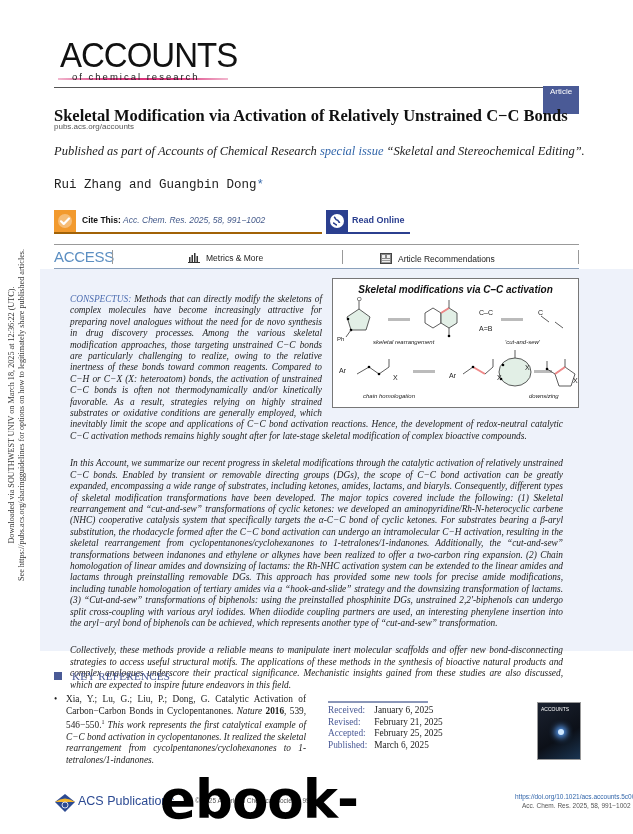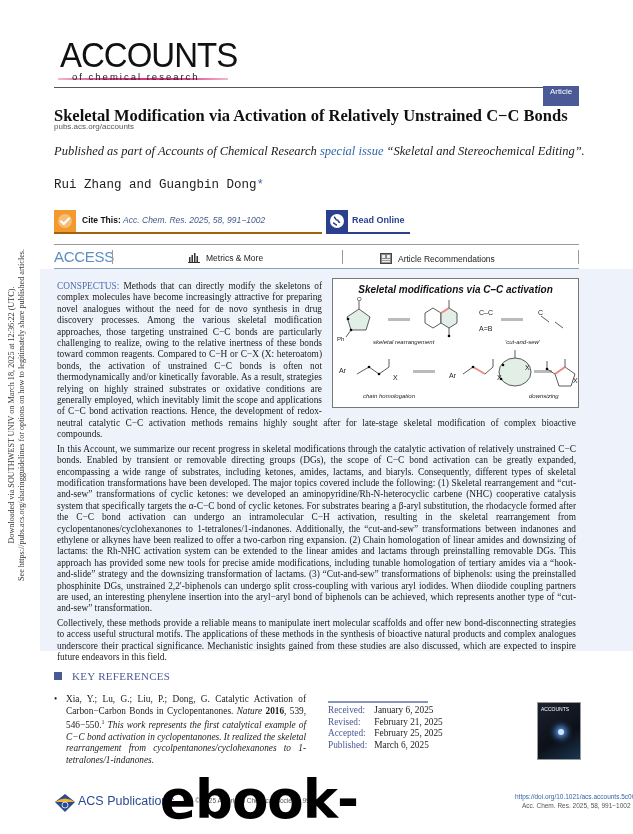--- a/index.html
+++ b/index.html
@@ -8,21 +8,21 @@
   
   .side{position:absolute;left:2px;top:210px;width:30px;height:410px;}
   .side-inner{position:absolute;left:50%;top:50%;transform:translate(-50%,-50%) rotate(-90deg);white-space:nowrap;font-size:8.2px;line-height:10px;color:#333;text-align:center;}
   
   .logo-main{left:60px;top:36px;font-family:"Liberation Sans",sans-serif;font-size:33px;letter-spacing:-1px;color:#111;font-weight:normal;transform:scaleY(1.05);}
   .logo-sub{left:58px;top:72px;width:170px;height:12px;}
   .logo-sub .bar{position:absolute;left:0;top:6px;width:170px;height:2px;background:linear-gradient(90deg,#f2b8cf,#d9337a 30%,#d9337a 70%,#f2b8cf);}
   .logo-sub span{position:absolute;left:14px;top:-1px;font-family:"Liberation Sans",sans-serif;font-size:9.5px;letter-spacing:2px;color:#222;background:transparent;text-align:center;}
   .hdr-line{left:54px;top:87px;width:525px;height:1px;background:#555;}
   .url{left:54px;top:88px;font-family:"Liberation Sans",sans-serif;font-size:8px;color:#555;margin-top:34px;}
-  .article-badge{left:543px;top:86px;width:36px;height:20px;background:#4a5a96;color:#fff;font-family:"Liberation Sans",sans-serif;font-size:8px;line-height:12px;text-align:center;}
+  .article-badge{left:543px;top:86px;width:36px;height:28px;background:#4a5a96;color:#fff;font-family:"Liberation Sans",sans-serif;font-size:8px;line-height:12px;text-align:center;}
   .title{left:54px;top:106px;width:530px;font-family:Liberation Serif, serif;font-weight:bold;font-size:16.5px;line-height:19px;color:#111;}
   .pub-note{left:54px;top:144px;font-style:italic;font-size:12.5px;color:#222;}
   .pub-note .link{color:#3366aa;}
   .authors{left:54px;top:178px;font-size:12.5px;color:#222;font-family:Liberation Mono, monospace;}
   .authors .star{color:#3366aa;}
   
   .cite{left:54px;top:210px;width:268px;height:22px;border-bottom:2px solid #a16207;}
   .cite .icon{position:absolute;left:0;top:0;width:22px;height:22px;background:#f29a2e;}
   .cite .icon svg{position:absolute;left:3px;top:3px;}
   .cite .txt{position:absolute;left:28px;top:5px;font-family:"Liberation Sans",sans-serif;font-size:8.5px;color:#111;}
@@ -37,21 +37,21 @@
   .access-bot{left:54px;top:268px;width:525px;height:1px;background:#8aa0bb;}
   .access-label{left:54px;top:248px;font-family:"Liberation Sans",sans-serif;font-size:15px;color:#5c8fc2;letter-spacing:-0.3px;}
   .access-sep{top:250px;width:1px;height:14px;background:#999;}
   .metrics{left:188px;top:253px;font-family:"Liberation Sans",sans-serif;font-size:8.5px;color:#222;}
   .recs{left:380px;top:253px;font-family:"Liberation Sans",sans-serif;font-size:8.5px;color:#222;}
   .ico-sm{display:inline-block;vertical-align:middle;margin-right:6px;}
   
   .consp-bg{left:40px;top:269px;width:593px;height:382px;background:#eef2fa;}
   .consp{left:54px;top:278px;width:525px;font-size:9.35px;line-height:11.4px;text-align:justify;color:#1a1a1a;}
   .consp .lead{color:#4d6db0;}
-  .consp p{margin:3px;}
+  .consp p{margin:16px;font-style:italic;}
   .toc{float:right;width:245px;height:128px;margin:0 0 2px 10px;border:1.5px solid #777;background:#fff;position:relative;}
   .toc-title{position:absolute;left:0;right:0;top:5px;text-align:center;font-family:"Liberation Sans",sans-serif;font-weight:bold;font-style:italic;font-size:10px;color:#111;}
   .toc svg{position:absolute;left:0;top:0;}
   .toc .lbl{position:absolute;font-family:"Liberation Sans",sans-serif;font-style:italic;font-size:6px;color:#222;}
   
   .kr-head{left:54px;top:670px;font-family:Liberation Serif, serif;font-size:11px;color:#4a5a96;letter-spacing:0.3px;}
   .kr-sq{display:inline-block;width:8px;height:8px;background:#4a5a96;margin-right:10px;vertical-align:-0px;}
   .kr-item{left:66px;top:694px;width:240px;font-size:9.3px;line-height:11.6px;text-align:justify;color:#1a1a1a;}
   .kr-item .bullet{position:absolute;left:-12px;top:0;}
   .kr-item i{font-style:italic;}

